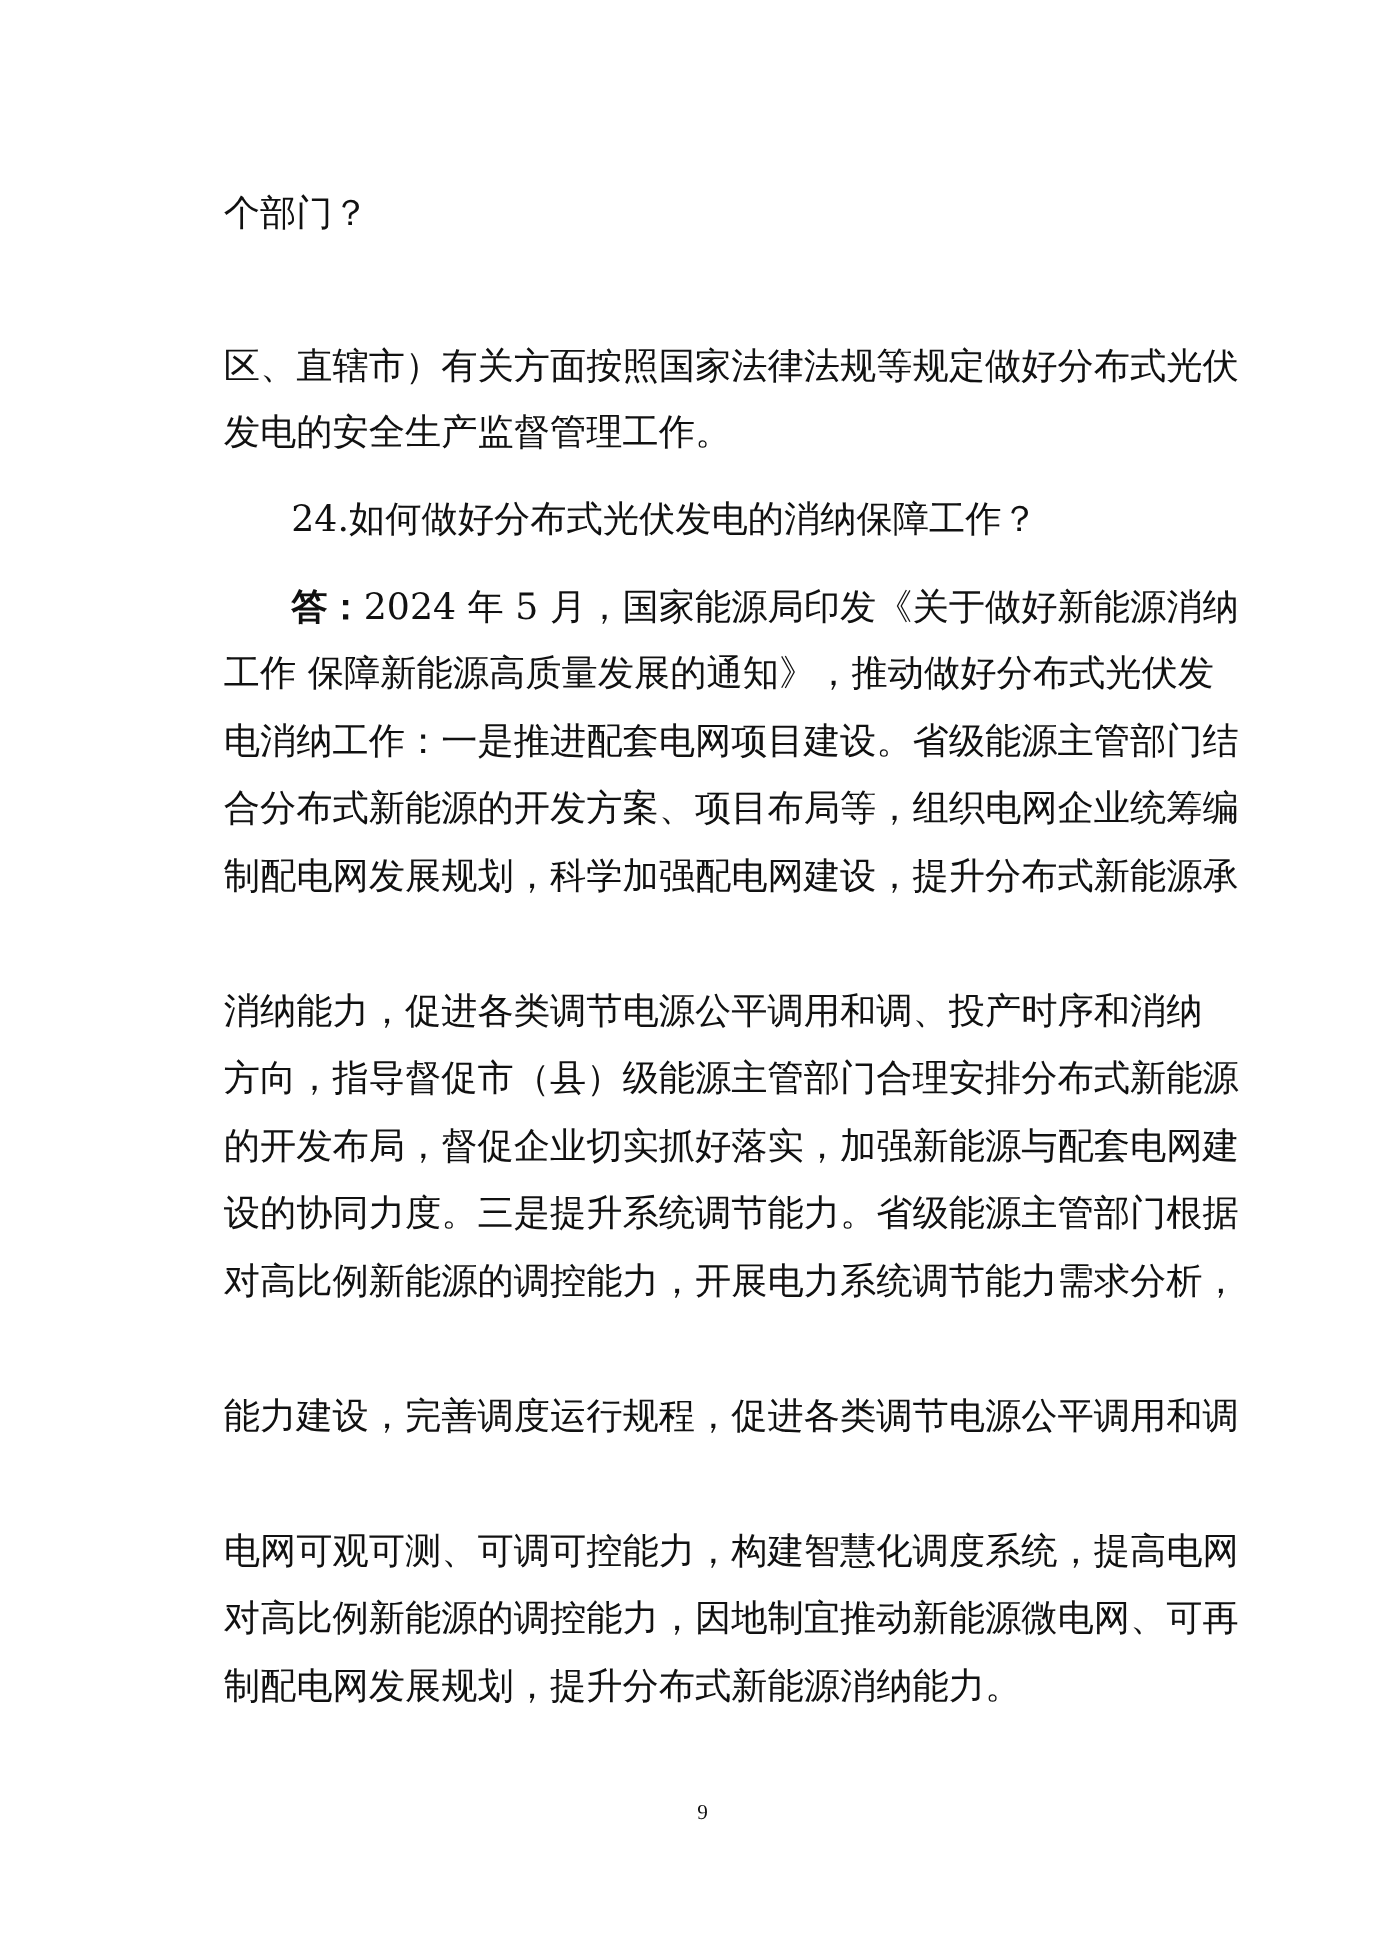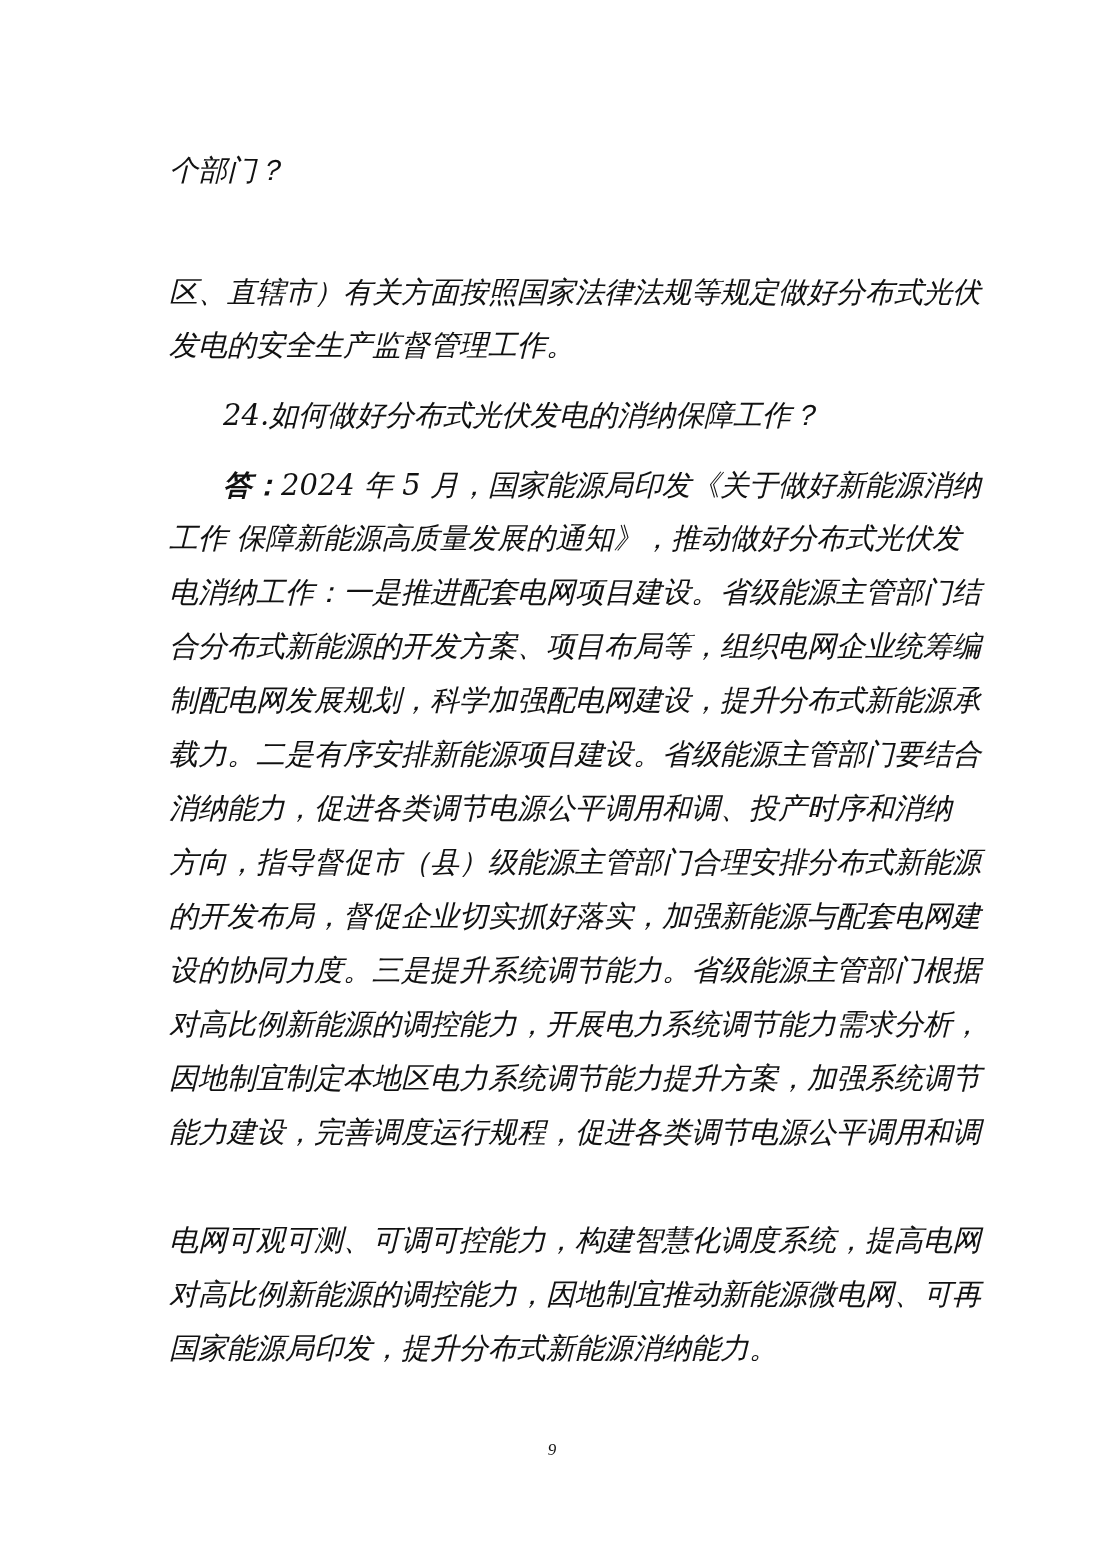--- a/index.html
+++ b/index.html
@@ -1,18 +1,18 @@
 <!DOCTYPE html>
 <html><head>
 <meta charset="utf-8">
 <style>
   html, body { margin: 0; padding: 0; background: #ffffff; }
   body { width: 1102px; height: 1559px; position: relative; overflow: hidden;
          font-family: "DejaVu Serif", "Liberation Serif", serif; color: #111; }
-  .page { position: absolute; left: 1px; top: 0; width: 892px; height: 1559px; font-style: italic; }
+  .page { position: absolute; left: 11px; top: 0; width: 892px; height: 1559px; }
   .line { position: absolute; left: 168px; width: 768px; height: 40px;
           font-size: 29px; line-height: 40px; white-space: nowrap;
           text-align: justify; text-align-last: justify; letter-spacing: 0px; }
   .line.short { text-align-last: left; }
   .line.indent { left: 222px; width: 714px; }
   .bold { font-weight: bold; }
   .pagenum { position: absolute; left: 0; width: 1102px; top: 1440px; text-align: center;
              font-size: 17px; font-family: "Liberation Serif", serif; }
 </style>
 </head>
@@ -24,26 +24,24 @@
   <div class="line" style="top:272px">区、直辖市）有关方面按照国家法律法规等规定做好分布式光伏</div>
   <div class="line short" style="top:325px">发电的安全生产监督管理工作。</div>
 
   <div class="line indent short" style="top:395px">24.如何做好分布式光伏发电的消纳保障工作？</div>
 
   <div class="line indent" style="top:465px"><span class="bold">答：</span><span>2024 年 5 月，国家能源局印发《关于做好新能源消纳</span></div>
   <div class="line" style="top:572px">电消纳工作：一是推进配套电网项目建设。省级能源主管部门结</div>
   <div class="line" style="top:518px">工作 保障新能源高质量发展的通知》，推动做好分布式光伏发</div>
   <div class="line" style="top:626px">合分布式新能源的开发方案、项目布局等，组织电网企业统筹编</div>
   <div class="line" style="top:680px">制配电网发展规划，科学加强配电网建设，提升分布式新能源承</div>
-  <div class="line" style="top:734px">载力。二是有序安排新能源项目建设。省级能源主管部门要结合</div>
   <div class="line" style="top:788px">消纳能力，促进各类调节电源公平调用和调、投产时序和消纳</div>
   <div class="line" style="top:842px">方向，指导督促市（县）级能源主管部门合理安排分布式新能源</div>
   <div class="line" style="top:896px">的开发布局，督促企业切实抓好落实，加强新能源与配套电网建</div>
   <div class="line" style="top:950px">设的协同力度。三是提升系统调节能力。省级能源主管部门根据</div>
   <div class="line" style="top:1004px">对高比例新能源的调控能力，开展电力系统调节能力需求分析，</div>
-  <div class="line" style="top:1058px">因地制宜制定本地区电力系统调节能力提升方案，加强系统调节</div>
   <div class="line" style="top:1112px">能力建设，完善调度运行规程，促进各类调节电源公平调用和调</div>
   <div class="line" style="top:1220px">电网可观可测、可调可控能力，构建智慧化调度系统，提高电网</div>
   <div class="line" style="top:1274px">对高比例新能源的调控能力，因地制宜推动新能源微电网、可再</div>
-  <div class="line short" style="top:1328px">国家能源局印发，提升分布式新能源消纳能力。</div>
+  <div class="line short" style="top:1328px">制配电网发展规划，提升分布式新能源消纳能力。</div>
 
   <div class="pagenum">9</div>
 </div>
 
 </body></html>

